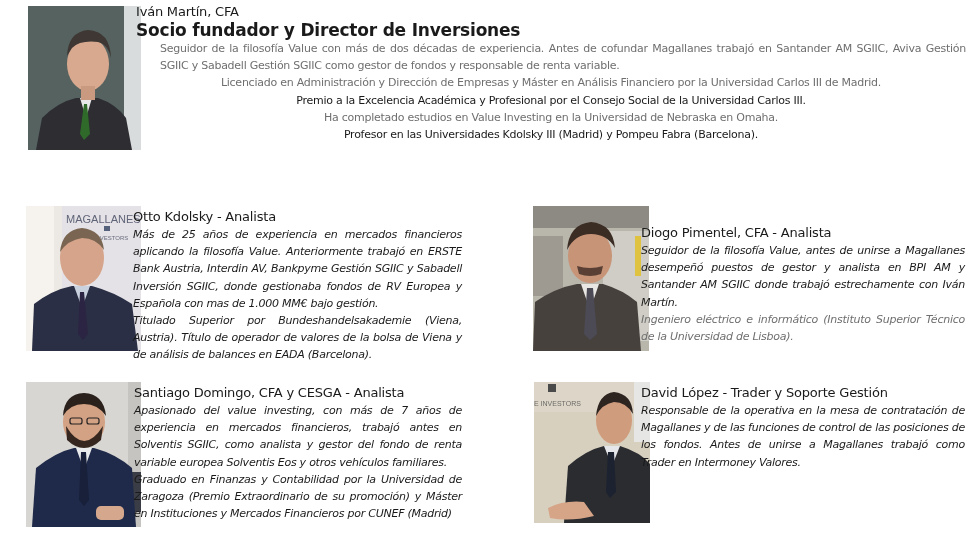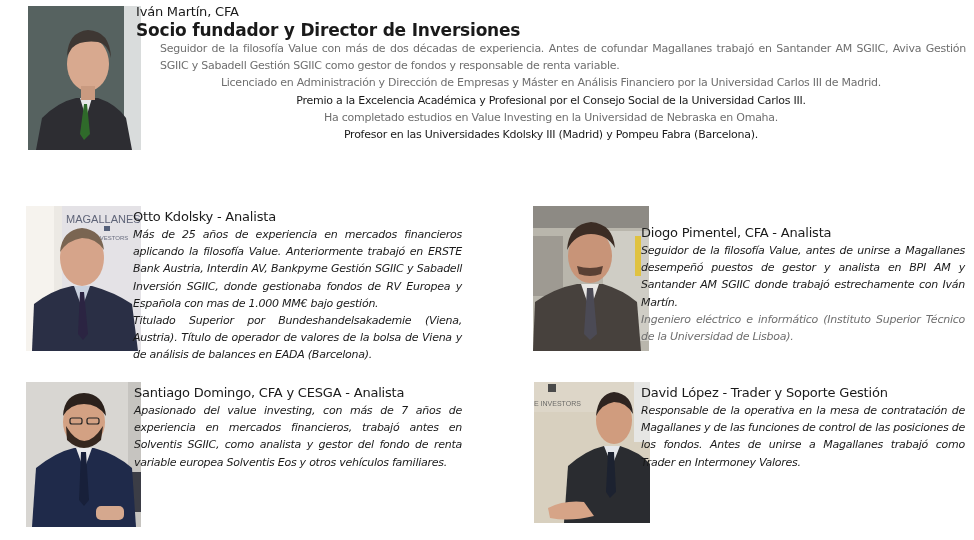--- a/index.html
+++ b/index.html
@@ -95,20 +95,21 @@
     <ellipse cx="58" cy="40" rx="21" ry="25" fill="#d3a183"></ellipse>
     <path d="M37 34 Q38 12 58 11 Q78 12 80 34 Q72 22 58 22 Q44 22 37 34 Z" fill="#2b211c"></path>
     <path d="M40 44 Q58 74 77 44 L75 58 Q58 74 41 58 Z" fill="#35271f"></path>
     <rect x="44" y="36" width="12" height="6" rx="2" fill="none" stroke="#222" stroke-width="1.2"></rect>
     <rect x="61" y="36" width="12" height="6" rx="2" fill="none" stroke="#222" stroke-width="1.2"></rect>
   </svg>
 </div>
 <div class="bio justify" style="left:134px;top:384px;width:328px;">
   <div class="name">Santiago Domingo, CFA y CESGA - Analista</div>
   <p>Apasionado del value investing, con más de 7 años de experiencia en mercados financieros, trabajó antes en Solventis SGIIC, como analista y gestor del fondo de renta variable europea Solventis Eos y otros vehículos familiares.</p>
+  <p>Graduado en Finanzas y Contabilidad por la Universidad de Zaragoza (Premio Extraordinario de su promoción) y Máster en Instituciones y Mercados Financieros por CUNEF (Madrid)</p>
 </div>
 
 <div class="photo" style="left:514px;top:382px;width:116px;height:141px;">
   <svg viewBox="0 0 116 141" preserveAspectRatio="none">
     <rect width="116" height="141" fill="#d8d0bf"></rect>
     <rect x="0" y="0" width="116" height="30" fill="#ddd6c8"></rect>
     <rect x="100" y="0" width="16" height="60" fill="#e6e6e4"></rect>
     <text x="0" y="24" font-size="7" fill="#6b6b68" font-family="Liberation Sans, sans-serif">E INVESTORS</text>
     <rect x="14" y="2" width="8" height="8" fill="#4a4a4a"></rect>
     <path d="M30 141 L34 84 Q52 68 70 64 L86 64 Q106 70 116 82 L116 141 Z" fill="#2a2c30"></path>

